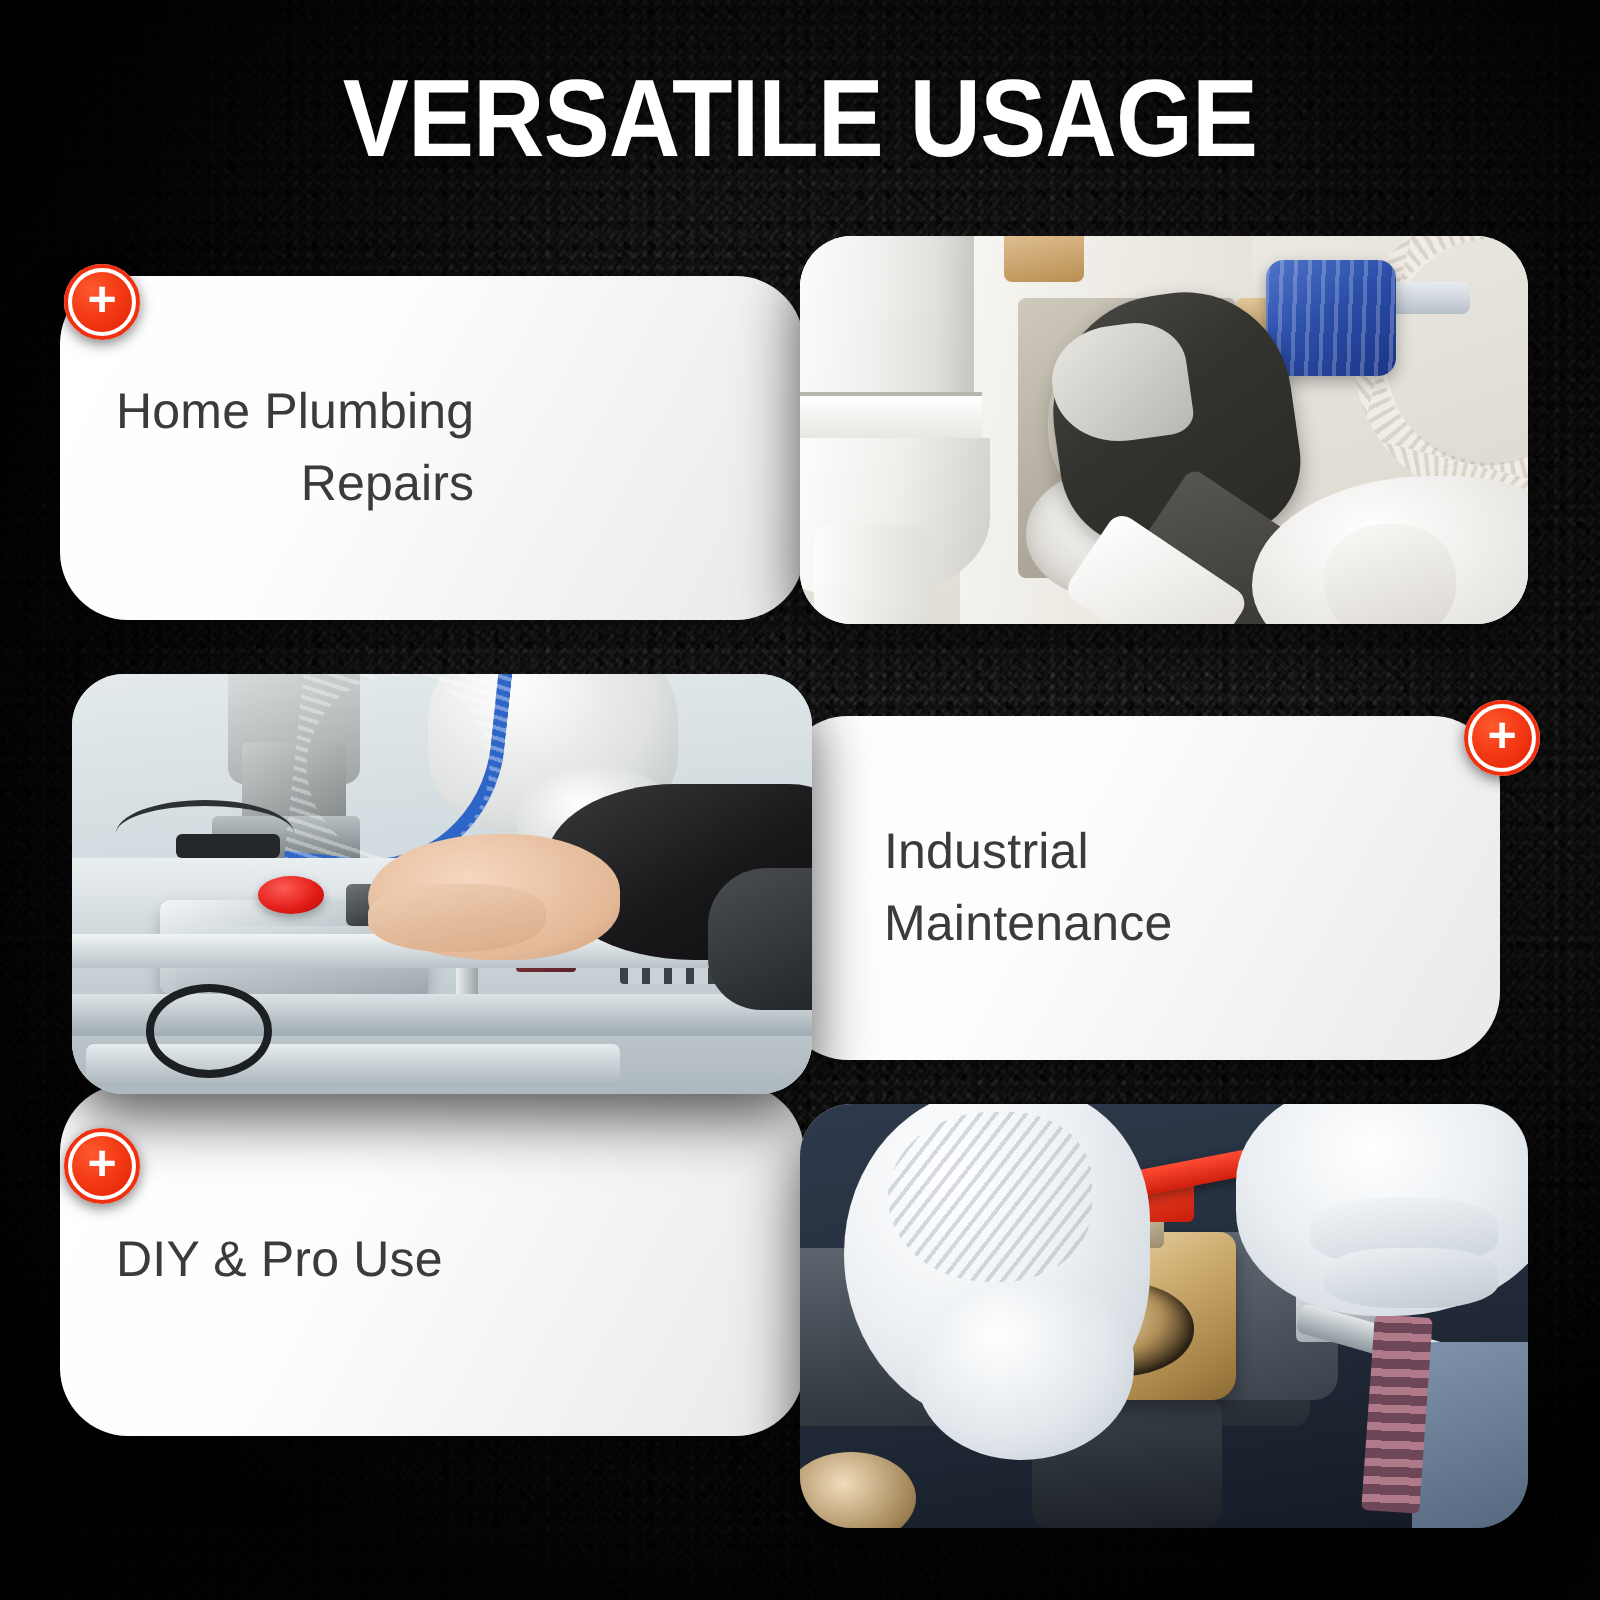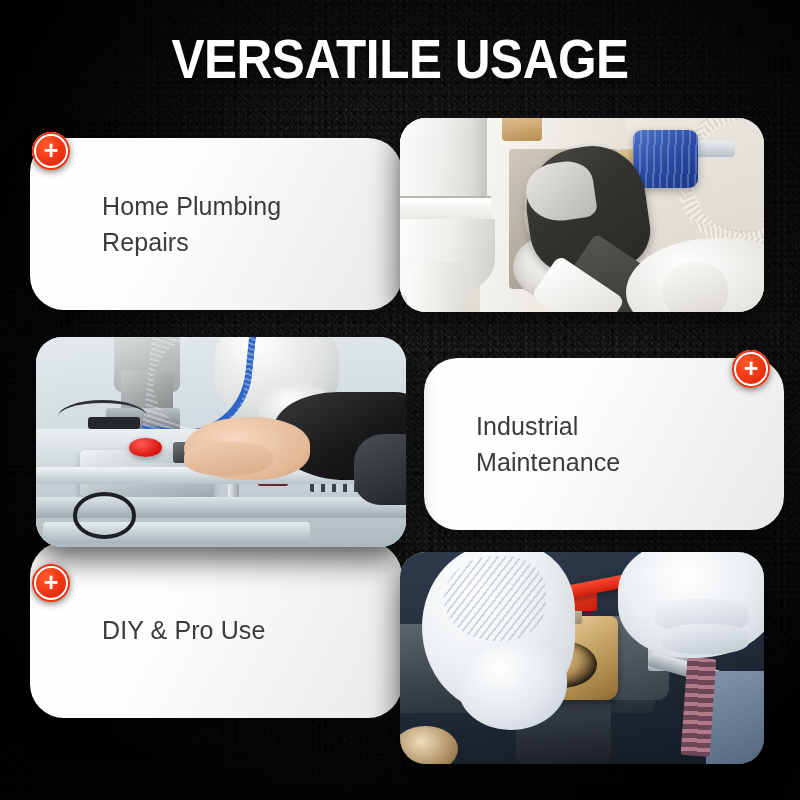--- a/index.html
+++ b/index.html
@@ -99,23 +99,23 @@
   .text-card .label {
     color: #3b3b3b;
     font-size: 25px;
     line-height: 36px;
     font-weight: 400;
     letter-spacing: .1px;
     white-space: pre-line;
   }
 
   
-  .card-left  { left: 30px;  width: 372px; padding-left: 72px; }
-  
-  .card-right { left: 424px; width: 360px; padding-left: 52px; }
+  .card-left  { left: 30px;  width: 372px; padding-left: 28px; text-align: right; }
+  
+  .card-right { left: 390px; width: 360px; padding-left: 52px; }
 
   
   .photo {
     position: absolute;
     border-radius: 26px;
     overflow: hidden;
     box-shadow: 0 12px 30px rgba(0,0,0,.65);
     z-index: 3;
     background: #cfd6dc;
   }

